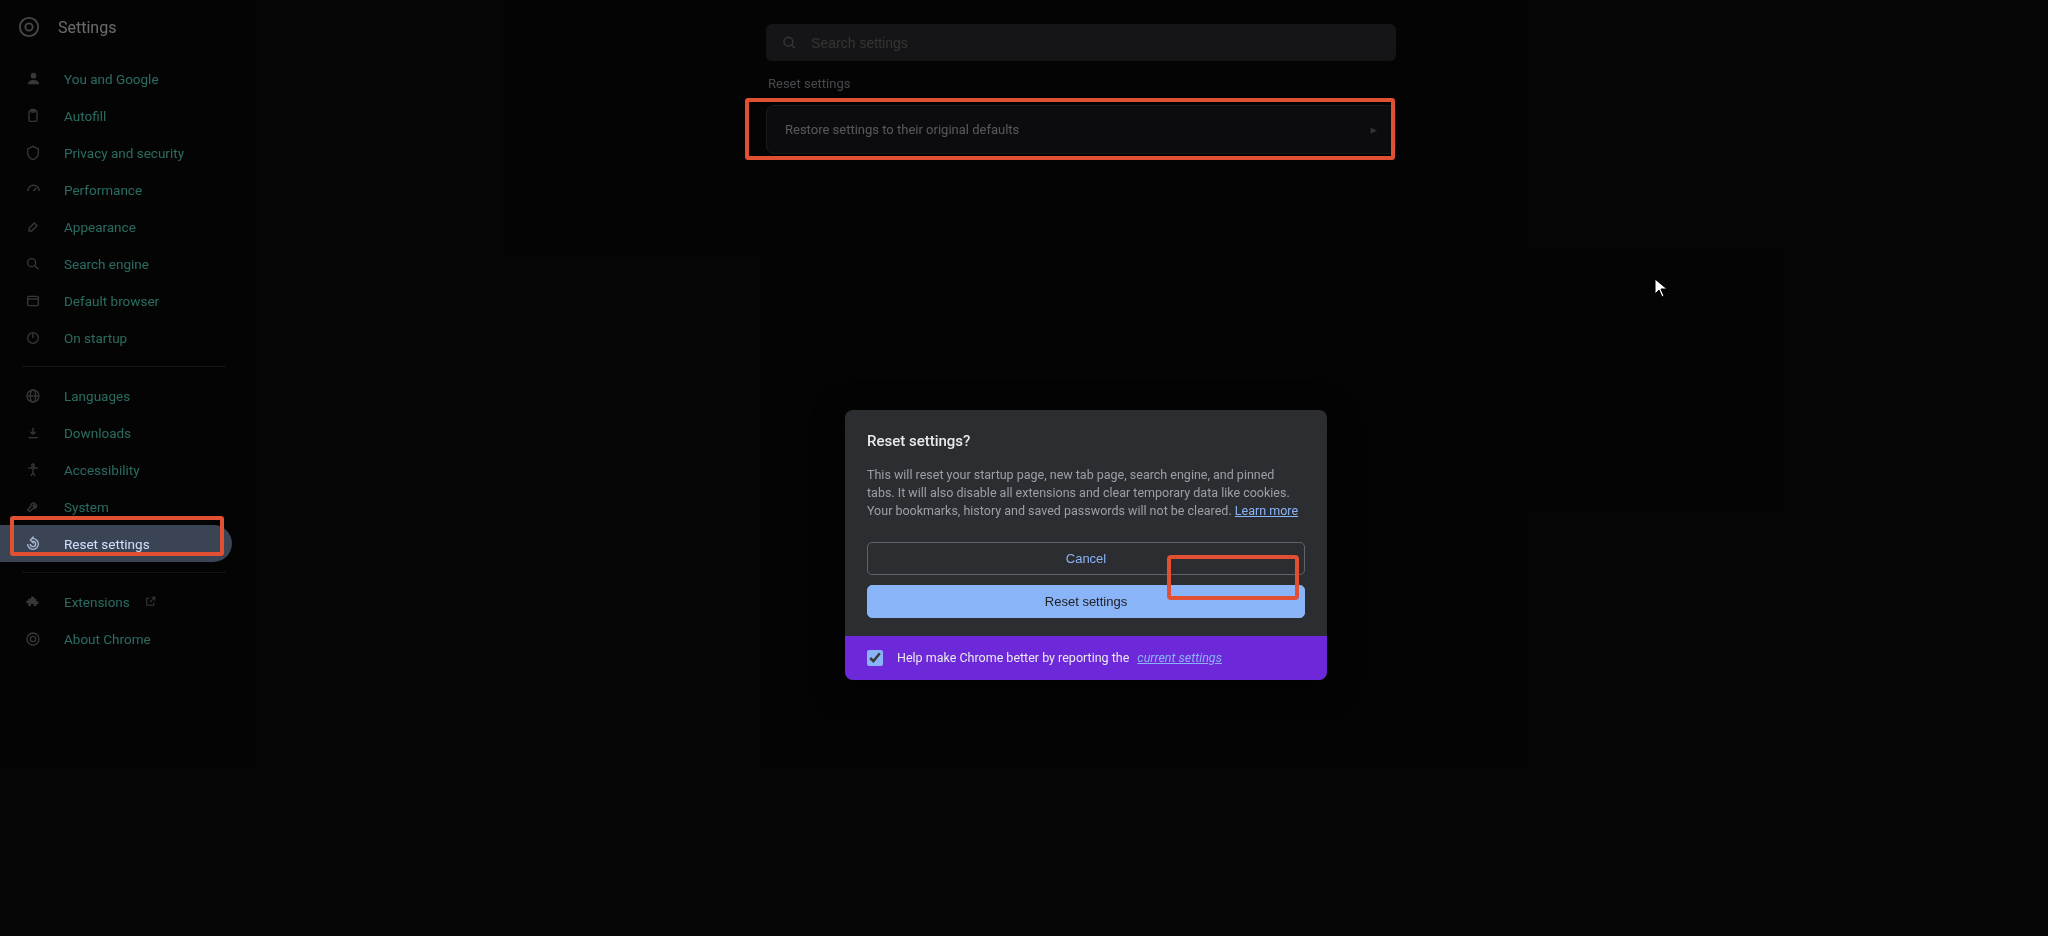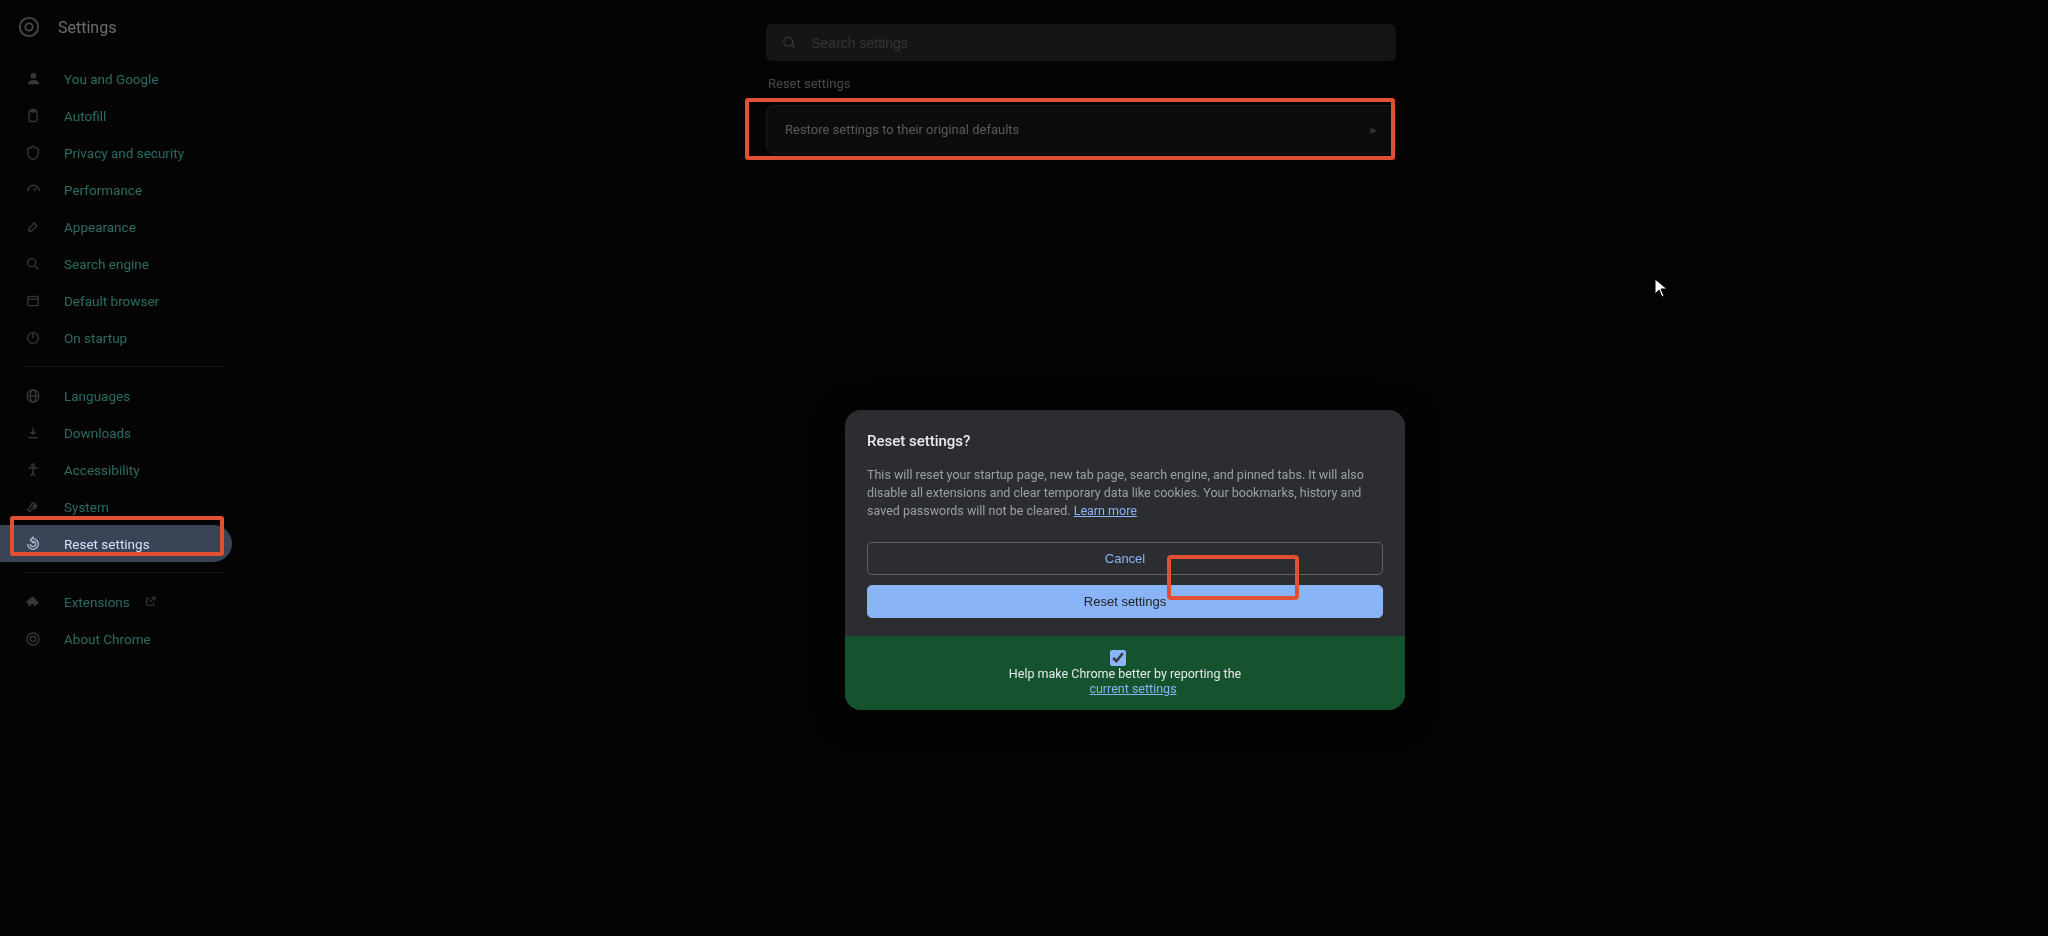--- a/index.html
+++ b/index.html
@@ -134,23 +134,23 @@
   left: 10px; top: 516px;
   width: 214px; height: 40px;
   border: 4px solid #e15032;
   border-radius: 3px;
   z-index: 20;
   pointer-events: none;
 }
 .dialog {
   position: absolute;
   left: 845px; top: 410px;
-  width: 560px;
+  width: 482px;
   background: #2c2d30;
-  border-radius: 16px;
+  border-radius: 8px;
   z-index: 30;
   box-shadow: 0 6px 30px rgba(0,0,0,.6);
   overflow: hidden;
 }
 .dialog-body {
   padding: 22px 22px 18px 22px;
 }
 .dialog-title {
   color: #e8eaed;
   font-size: 15px;
@@ -188,37 +188,37 @@
   border-color: #8ab4f8;
 }
 .hl-primary {
   position: absolute;
   border: 4px solid #e15032;
   border-radius: 4px;
   pointer-events: none;
   z-index: 35;
 }
 .dialog-footer {
-  background: #14532d;
+  background: #6d28d9;
   padding: 14px 22px;
   display: flex;
-  align-items: center;
+  align-items: flex-start;
   font-size: 12.5px;
   color: #e8eaed;
-  flex-direction: column;
 }
 .dialog-footer input[type=checkbox] {
   width: 16px; height: 16px;
   accent-color: #8ab4f8;
   margin-right: 14px;
 }
 .dialog-footer a {
   color: #8ab4f8;
   text-decoration: underline;
-  margin-left: 16px;
+  margin-left: 8px;
+  font-style: italic;
 }
 .cursor {
   position: absolute;
   left: 1654px; top: 278px;
   z-index: 40;
   pointer-events: none;
 }
 </style>
 </head>
 <body>

